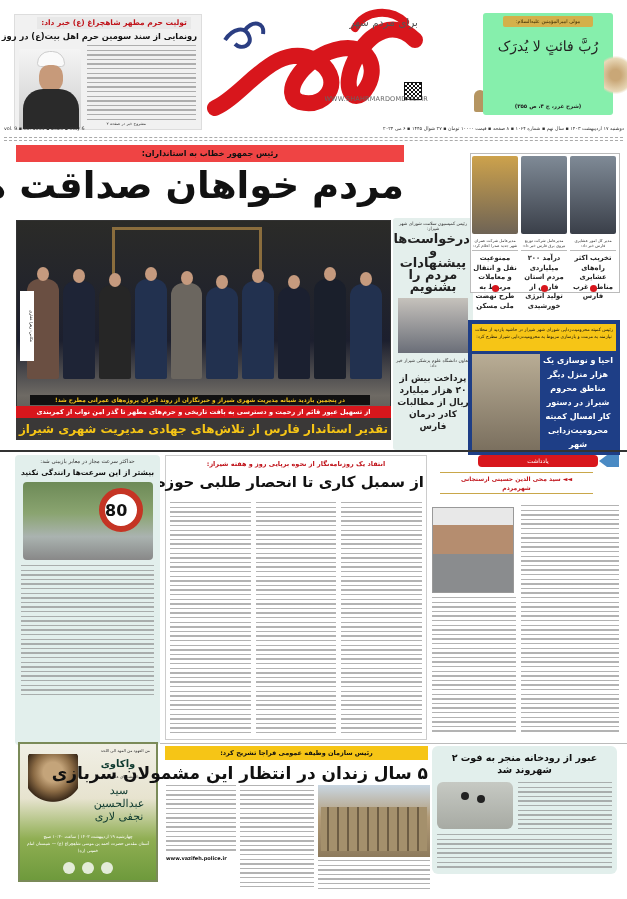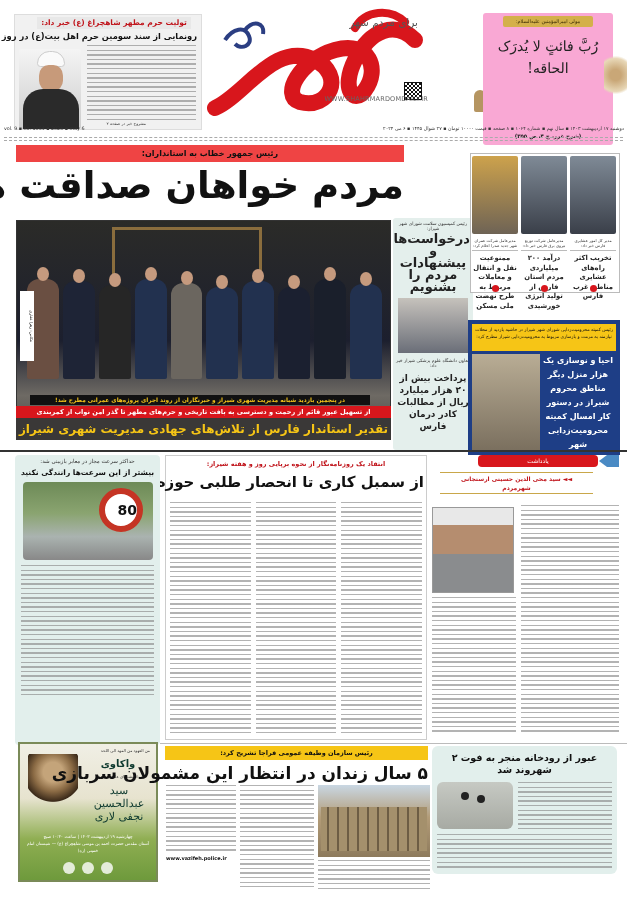--- a/index.html
+++ b/index.html
@@ -14,21 +14,21 @@
 #hdr-left .photo{position:absolute;left:4px;top:34px;width:62px;height:80px;background:linear-gradient(#f4f4f4,#ccc);border-radius:2px}
 #hdr-left .photo .turban{position:absolute;left:18px;top:2px;width:28px;height:16px;background:#fafafa;border-radius:14px 14px 4px 4px;border:1px solid #ccc}
 #hdr-left .photo .face{position:absolute;left:20px;top:16px;width:24px;height:26px;background:#c79a7a;border-radius:40%}
 #hdr-left .photo .robe{position:absolute;left:4px;top:40px;width:56px;height:40px;background:#2a2a2a;border-radius:20px 20px 0 0}
 #hdr-left .body{position:absolute;right:5px;left:72px;top:30px;height:76px}
 #hdr-left .more{position:absolute;bottom:3px;right:55px;font-size:4px;color:#333}
 #logo{left:205px;top:0;width:225px;height:118px}
 #logo .tag{position:absolute;right:12px;top:16px;font-size:10.5px;color:#555}
 #logo .url{position:absolute;right:2px;top:95px;font-size:6.5px;color:#666;direction:ltr;letter-spacing:.2px}
 #logo .qr{position:absolute;right:8px;top:82px;width:18px;height:18px;background:repeating-conic-gradient(#111 0 25%,#fff 0 50%) 0 0/4px 4px;border:1px solid #111}
-#hdr-right{left:483px;top:13px;width:130px;height:132px;background:#f9a8d4;border-radius:3px}
+#hdr-right{left:483px;top:13px;width:130px;height:102px;background:#86efac;border-radius:3px}
 #hdr-right .label{position:absolute;top:3px;left:20px;right:20px;height:11px;background:#d4b04a;color:#3a2a00;font-size:5px;text-align:center;line-height:11px;border-radius:2px}
 #hdr-right .quote{position:absolute;top:22px;left:6px;right:6px;font-family:"DejaVu Serif",serif;font-size:14px;color:#222;text-align:center;line-height:22px}
 #hdr-right .src{position:absolute;bottom:6px;left:4px;right:4px;font-size:5.5px;font-weight:bold;text-align:center}
 #ornament{left:604px;top:50px;width:23px;height:50px;background:radial-gradient(circle,#c9a777 20%,#e8d8b8 60%,transparent 70%)}
 #lamp{left:474px;top:90px;width:12px;height:22px;background:#b59561;border-radius:6px 6px 2px 2px}
 
 #dateline{left:210px;top:126px;width:414px;height:9px;font-size:4.8px;color:#333;text-align:right;white-space:nowrap}
 #vol{left:4px;top:126px;width:150px;height:9px;font-size:4.8px;color:#333;direction:ltr;text-align:left}
 .dotted{border-top:1px dashed #aaa}
 
@@ -75,21 +75,21 @@
 #feature{left:165px;top:455px;width:262px;height:285px;border:1px solid #ccc;background:#fff}
 #feature .kick{position:absolute;top:4px;left:4px;right:4px;font-size:6.5px;font-weight:bold;color:#c0141b;text-align:center}
 #feature .hl{position:absolute;top:17px;left:2px;right:2px;font-size:15px;font-weight:900;text-align:center;white-space:nowrap;color:#111}
 #feature .cols{position:absolute;top:46px;left:4px;right:4px;bottom:4px;display:flex;gap:5px}
 #feature .cols > div{flex:1}
 
 #speed{left:15px;top:455px;width:145px;height:290px;background:#e2efec;border-radius:4px}
 #speed .kick{position:absolute;top:3px;left:3px;right:3px;font-size:5.5px;text-align:center;color:#333}
 #speed .hl{position:absolute;top:13px;left:3px;right:3px;font-size:7.5px;font-weight:bold;text-align:center;color:#111}
 #speed .photo{position:absolute;top:27px;left:8px;width:130px;height:78px;border-radius:4px;background:linear-gradient(#6d8a57,#8aa470 40%,#aab3b0 70%,#888 100%);overflow:hidden}
-#speed .sign{position:absolute;right:10px;top:6px;width:44px;height:44px;border-radius:50%;background:#fff;border:6px solid #c53424;font-size:14px;font-weight:bold;text-align:right;line-height:33px;color:#111;direction:ltr}
+#speed .sign{position:absolute;right:10px;top:6px;width:44px;height:44px;border-radius:50%;background:#fff;border:6px solid #c53424;font-size:16px;font-weight:bold;text-align:left;line-height:33px;color:#111;direction:ltr}
 #speed .body{position:absolute;top:110px;left:6px;right:6px;height:130px}
 
 #poster{left:18px;top:742px;width:140px;height:140px;background:linear-gradient(#f0efe5 0%,#e7e3cf 40%,#8fae52 70%,#6e9a3c 100%);border:2px solid #7a8a58}
 #poster .top{position:absolute;top:4px;right:6px;font-size:4px;color:#333}
 #poster .title{position:absolute;top:14px;right:8px;width:60px;font-size:10px;font-weight:bold;text-align:center;color:#0e3a2f}
 #poster .sub{position:absolute;top:30px;right:8px;width:60px;font-size:4px;text-align:center;color:#333}
 #poster .name{position:absolute;top:40px;right:6px;width:62px;font-family:"DejaVu Serif",serif;font-size:11px;text-align:center;color:#0e3a2f}
 #poster .figure{position:absolute;left:8px;top:10px;width:50px;height:60px;background:radial-gradient(circle at 50% 30%,#c4a47a 20%,#8a6a44 40%,#3b2a1a 60%,transparent 62%)}
 #poster .date{position:absolute;bottom:26px;left:4px;right:4px;font-size:4.3px;color:#fff;text-align:center;line-height:7px}
 #poster .logos{position:absolute;bottom:4px;left:40px;right:40px;height:14px;display:flex;justify-content:space-around}
@@ -137,21 +137,20 @@
   <div class="tag">برای مردم شهر</div>
   <div class="qr"></div>
   <div class="url">WWW.SHAHRMARDOMDAILY.IR</div>
 </div>
 
 <div id="lamp" class="abs"></div>
 <div id="hdr-right" class="abs">
   <div class="label">مولی امیرالمؤمنین علیه‌السلام:</div>
   <div class="quote">
     <div>رُبَّ فائتٍ لا یُدرَک</div>
-    <div>الحاقه!</div>
   </div>
   <div class="src">(شرح غرر، ج ۴، ص ۳۵۵)</div>
 </div>
 <div id="ornament" class="abs"></div>
 
 <div id="dateline" class="abs">دوشنبه ۱۷ اردیبهشت ۱۴۰۳ ▪ سال نهم ▪ شماره ۱۰۶۴ ▪ ۸ صفحه ▪ قیمت ۱۰۰۰۰ تومان ▪ ۲۷ شوال ۱۴۴۵ ▪ ۶ می ۲۰۲۴</div>
 <div id="vol" class="abs">vol. 9 ▪ no. 1064 ▪ 2024 ▪ may 6</div>
 <div class="abs dotted" style="left:4px;top:137px;width:619px;height:1px"></div>
 <div class="abs dotted" style="left:4px;top:140px;width:619px;height:1px"></div>
 

